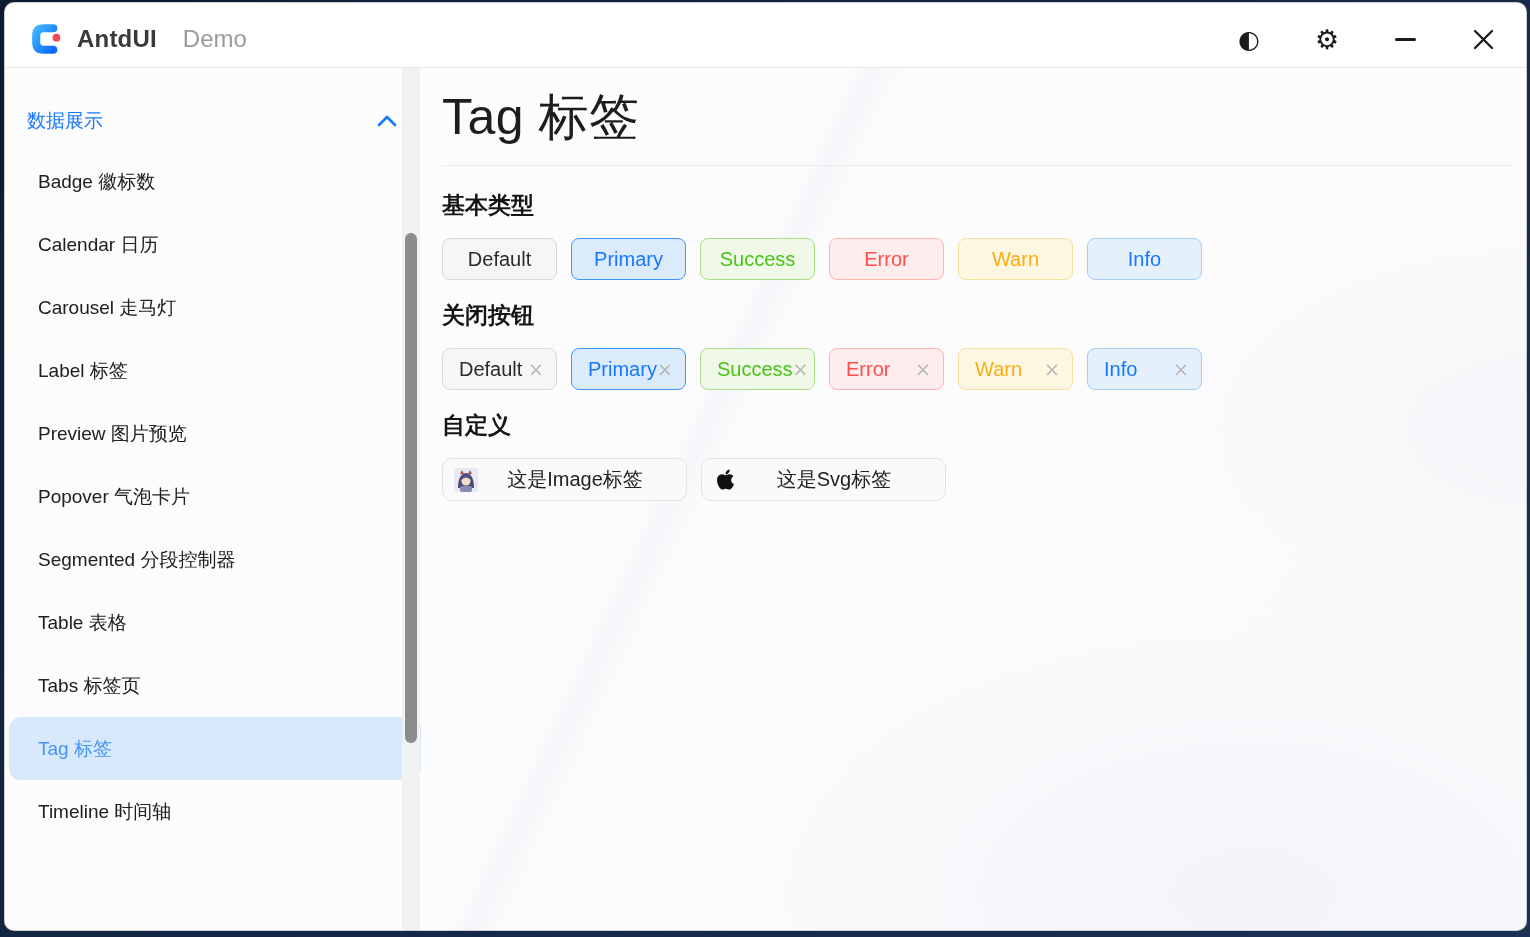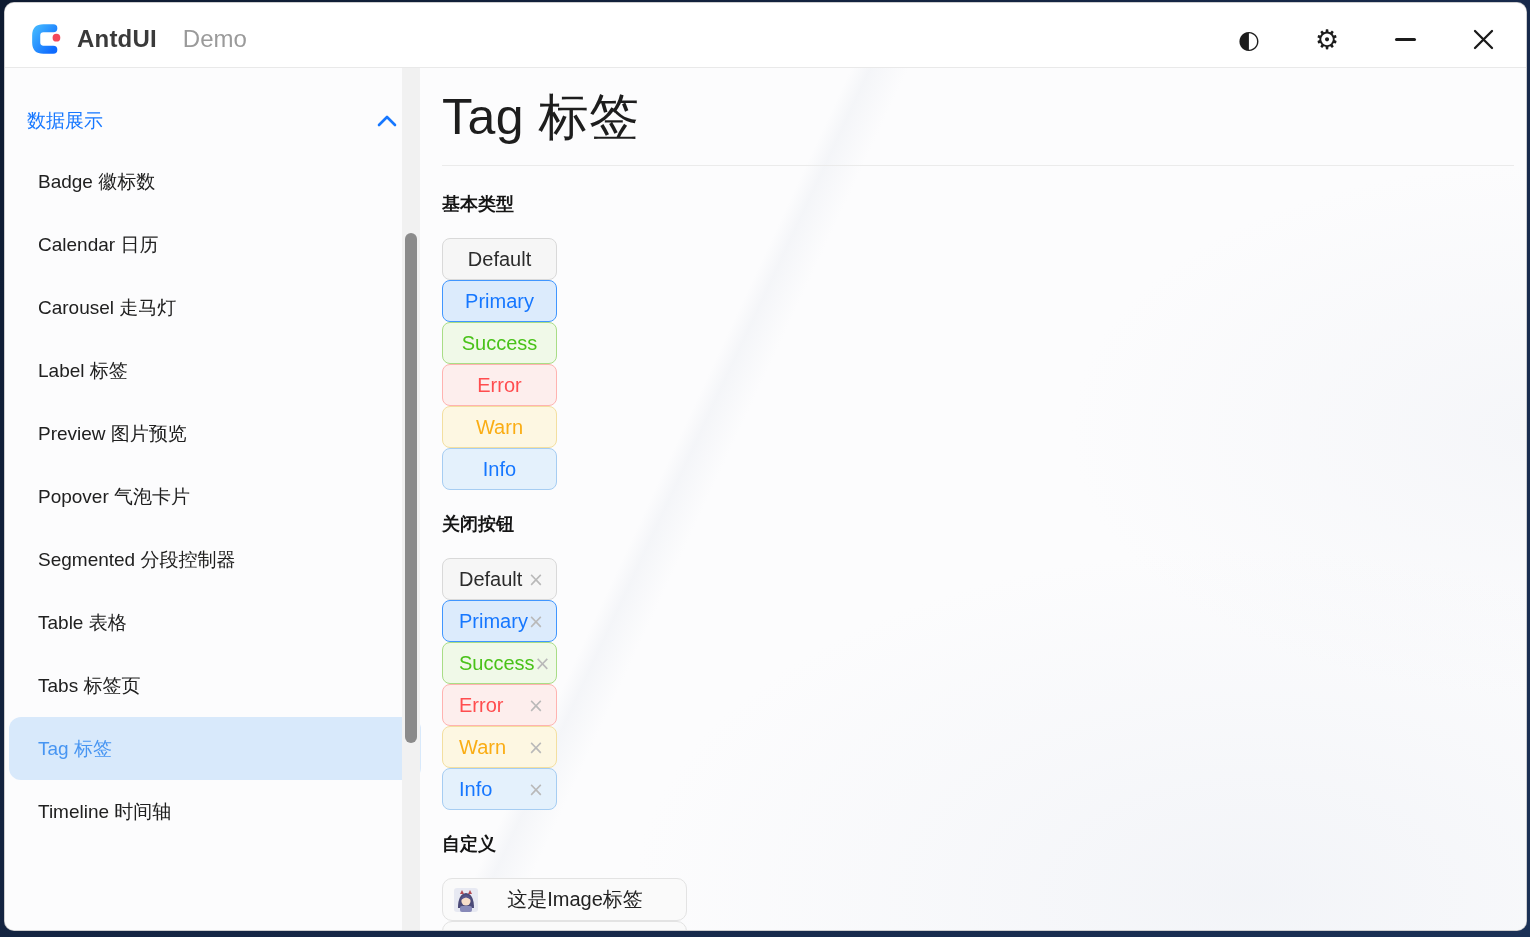--- a/index.html
+++ b/index.html
@@ -63,23 +63,23 @@
   }
   .side-thumb {
     position:absolute; left:3px; width:12px; top:165px; height:510px;
     background:#8b8b8b; border-radius:7px; cursor:grab;
   }
   
   .content { flex:1; padding:22px 12px 0 17px; min-width:0; }
   .page-title { font-size:50px; font-weight:450; color:#1d1d1d; line-height:1.1; letter-spacing:.5px; }
   .page-subtitle { font-size:21px; color:#4a4a4a; margin-top:12px; line-height:1.25; }
   .divider { border:none; border-top:1px solid #ebebeb; margin-top:20px; }
-  .section-heading { font-size:18px; font-weight:700; color:#151515; margin-top:20px; height:30px; line-height:30px;font-family:Liberation Mono, monospace; }
+  .section-heading { font-size:23px; font-weight:700; color:#151515; margin-top:20px; height:30px; line-height:30px; }
   .section-heading.first { margin-top:24px; }
-  .tag-row { display:flex; margin-top:18px;flex-direction:column; }
+  .tag-row { display:flex; gap:14px; margin-top:18px; }
   .tag {
     width:115px; height:42px; border:1px solid #d9d9d9; border-radius:8px;
     background:#f6f6f6; color:#262626; font-size:20px;
     display:flex; align-items:center; justify-content:center;
   }
   .tag.closable { justify-content:space-between; padding:0 12px 0 16px; }
   .tag-close { color:#b9b9b9; font-size:19px; line-height:1; cursor:pointer;
     font-family:"DejaVu Sans", sans-serif; }
   .tag.custom {
     width:245px; height:43px; background:#fafafa; border:1px solid #e3e3e3;

